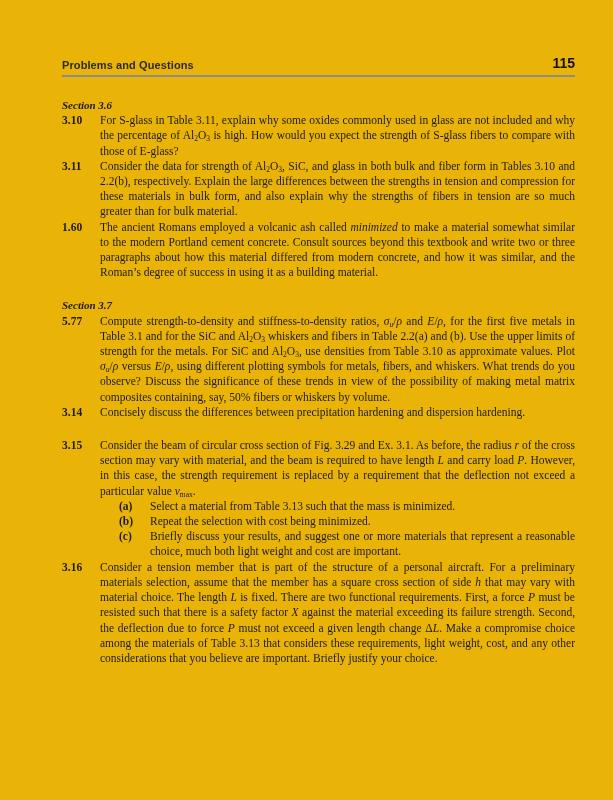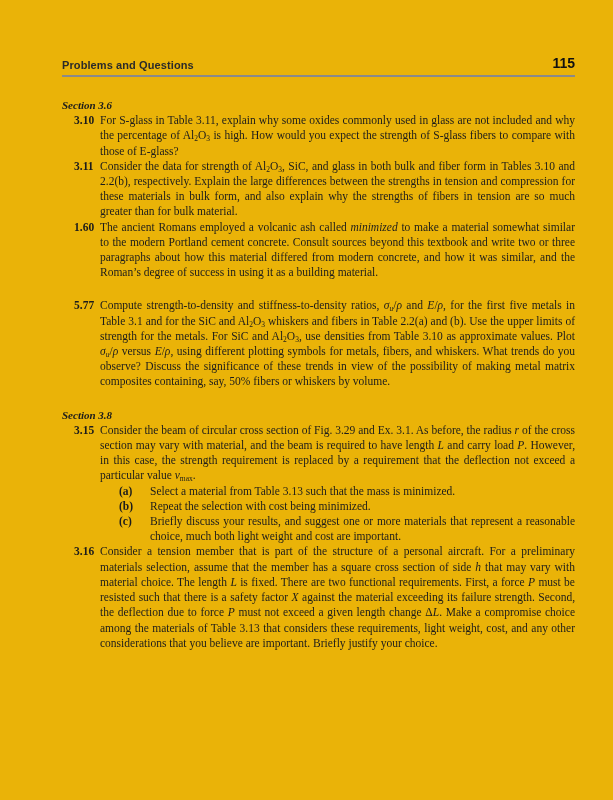--- a/index.html
+++ b/index.html
@@ -35,21 +35,21 @@
   .section + .section { margin-top: 18px; }
   .sec-head {
     margin: 0;
     font-size: 11px;
     font-weight: 700;
     font-style: italic;
   }
   .problem { position: relative; padding-left: 38px; }
   .pnum {
     position: absolute;
-    left: 12px;
+    left: 0;
     top: 0;
     font-weight: 700;
   }
   .subitem { position: relative; margin-left: 19px; padding-left: 31px; }
   .slabel {
     position: absolute;
     left: 0;
     top: 0;
     font-weight: 700;
   }
@@ -78,28 +78,32 @@
         <span class="pnum">3.11</span>
         <div class="ptext">Consider the data for strength of Al<sub>2</sub>O<sub>3</sub>, SiC, and glass in both bulk and fiber form in Tables 3.10 and 2.2(b), respectively. Explain the large differences between the strengths in tension and compression for these materials in bulk form, and also explain why the strengths of fibers in tension are so much greater than for bulk material.</div>
       </div>
       <div class="problem">
         <span class="pnum">1.60</span>
         <div class="ptext">The ancient Romans employed a volcanic ash called <i>minimized</i> to make a material somewhat similar to the modern Portland cement concrete. Consult sources beyond this textbook and write two or three paragraphs about how this material differed from modern concrete, and how it was similar, and the Roman’s degree of success in using it as a building material.</div>
       </div>
     </section>
 
     <section class="section">
+      <h2 class="sec-head">Section 3.7</h2>
       <div class="problem">
         <span class="pnum">5.77</span>
         <div class="ptext">Compute strength-to-density and stiffness-to-density ratios, <i>σ<sub>u</sub></i>/<i>ρ</i> and <i>E</i>/<i>ρ</i>, for the first five metals in Table 3.1 and for the SiC and Al<sub>2</sub>O<sub>3</sub> whiskers and fibers in Table 2.2(a) and (b). Use the upper limits of strength for the metals. For SiC and Al<sub>2</sub>O<sub>3</sub>, use densities from Table 3.10 as approximate values. Plot <i>σ<sub>u</sub></i>/<i>ρ</i> versus <i>E</i>/<i>ρ</i>, using different plotting symbols for metals, fibers, and whiskers. What trends do you observe? Discuss the significance of these trends in view of the possibility of making metal matrix composites containing, say, 50% fibers or whiskers by volume.</div>
       </div>
+      <div class="problem">
+        <span class="pnum">3.14</span>
+        <div class="ptext">Concisely discuss the differences between precipitation hardening and dispersion hardening.</div>
+      </div>
     </section>
 
     <section class="section">
-      <h2 class="sec-head">Section 3.8</h2>
       <div class="problem">
         <span class="pnum">3.15</span>
         <div class="ptext">Consider the beam of circular cross section of Fig. 3.29 and Ex. 3.1. As before, the radius <i>r</i> of the cross section may vary with material, and the beam is required to have length <i>L</i> and carry load <i>P</i>. However, in this case, the strength requirement is replaced by a requirement that the deflection not exceed a particular value <i>v</i><sub>max</sub>.</div>
         <div class="subitem">
           <span class="slabel">(a)</span>
           <div class="stext">Select a material from Table 3.13 such that the mass is minimized.</div>
         </div>
         <div class="subitem">
           <span class="slabel">(b)</span>
           <div class="stext">Repeat the selection with cost being minimized.</div>

